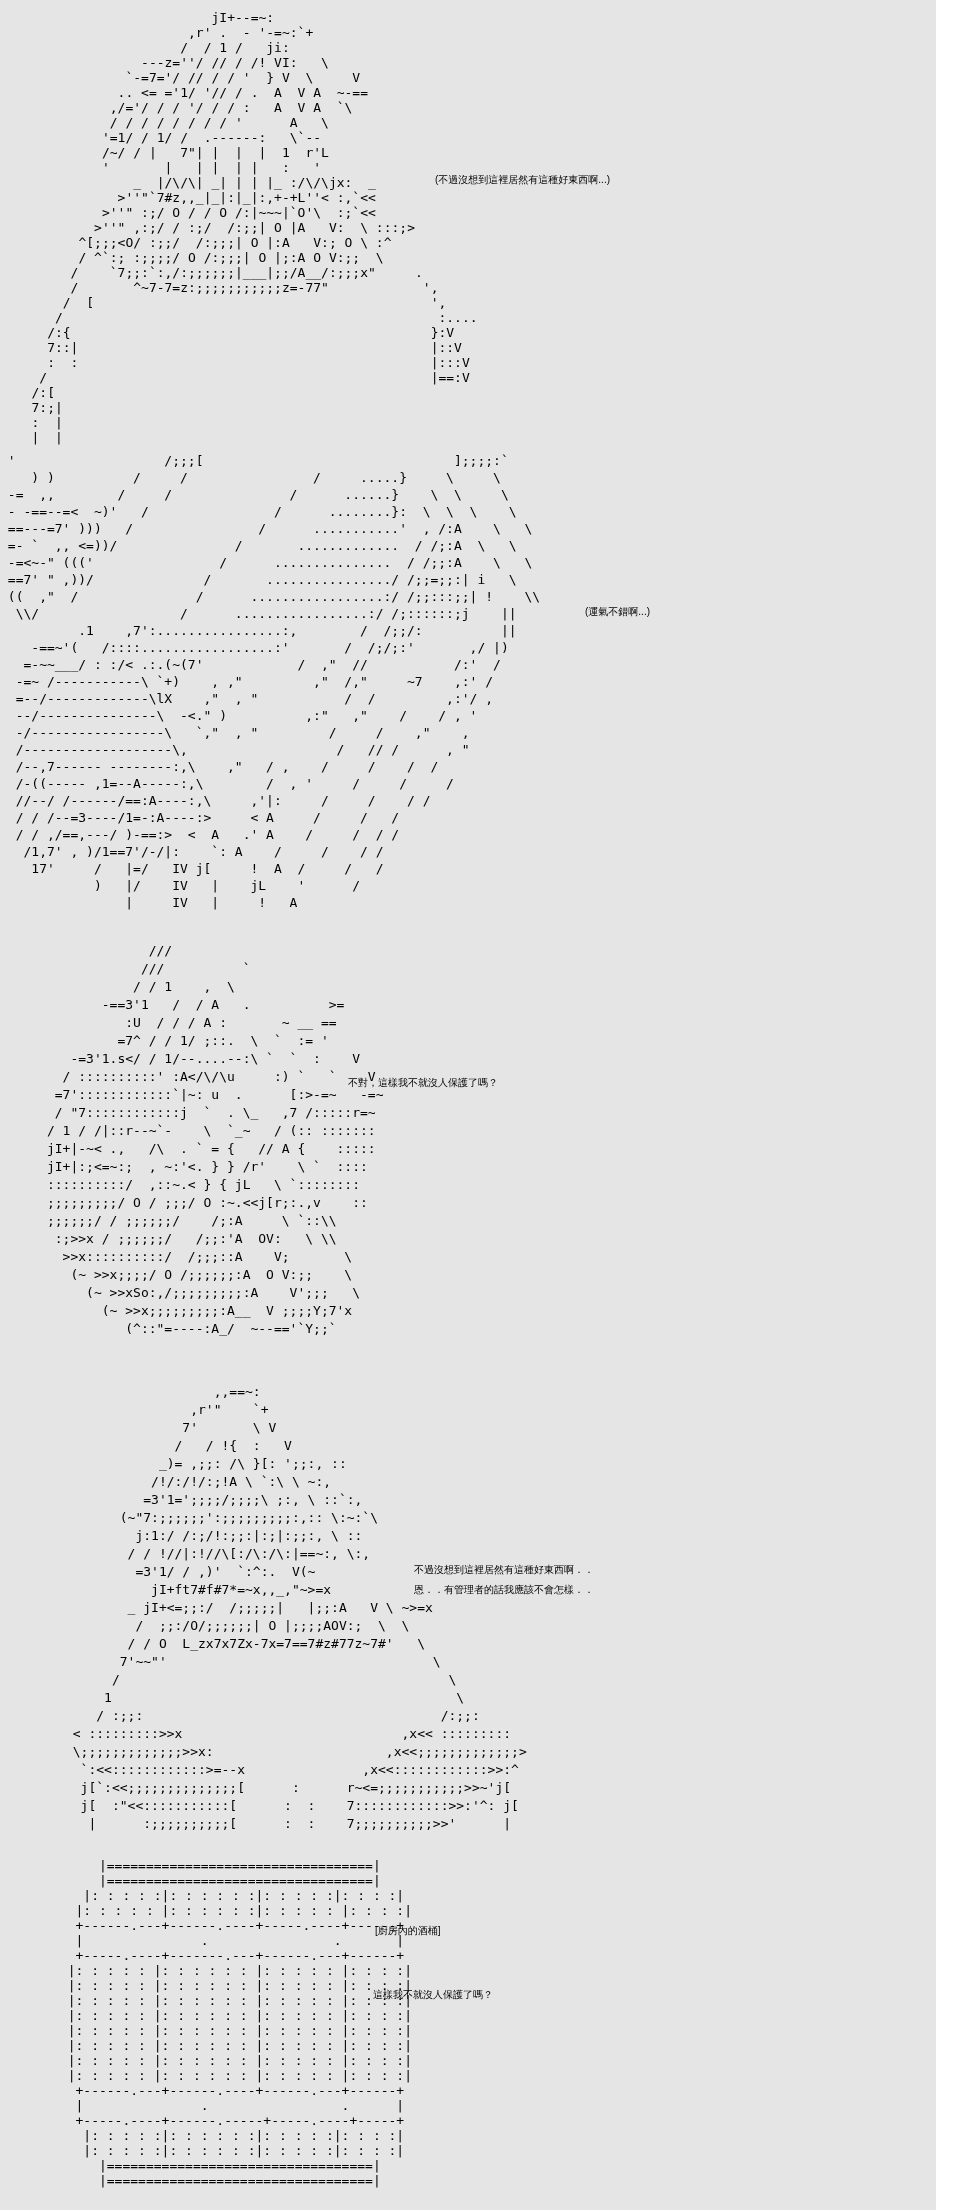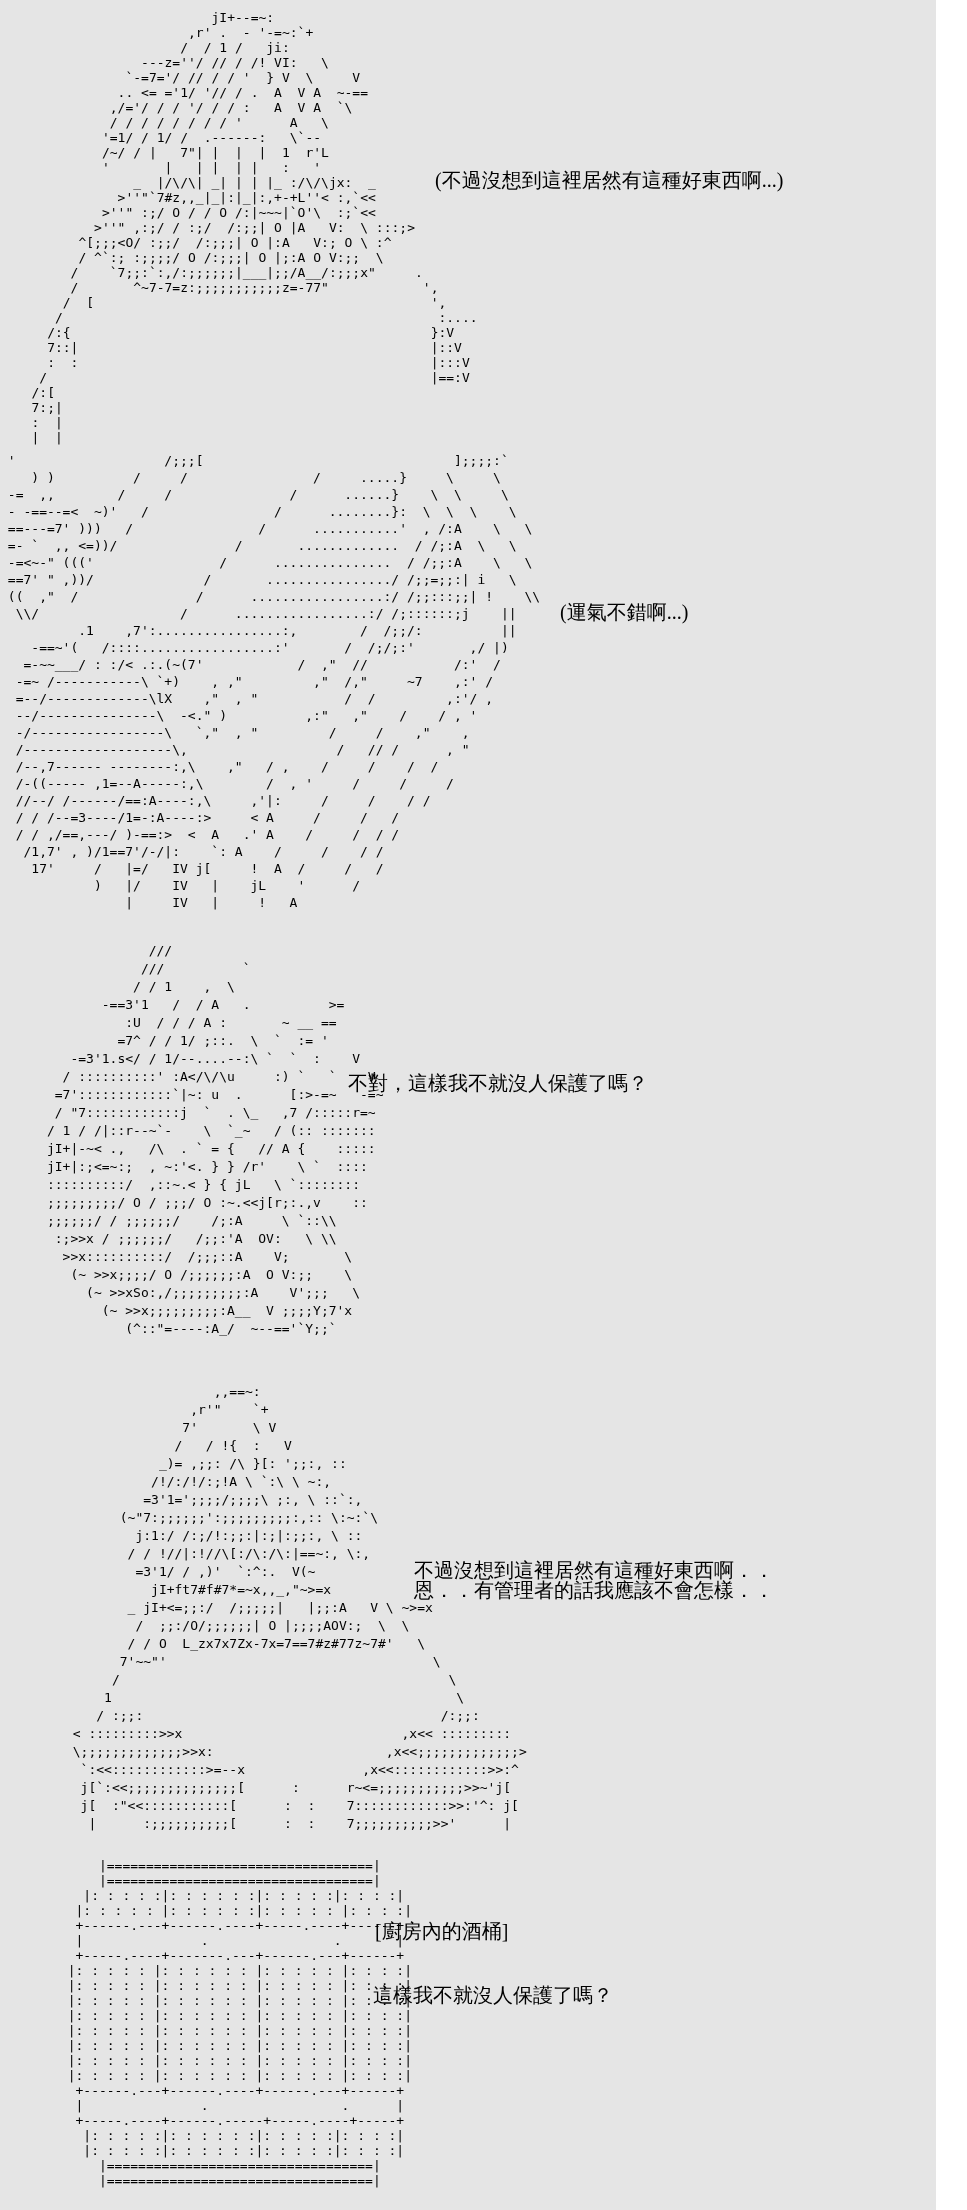--- a/index.html
+++ b/index.html
@@ -20,28 +20,28 @@
     white-space:pre;
     letter-spacing:0;
   }
   .aa0{left:8px;top:10px;line-height:15px;}
   .aa1{left:0px;top:452px;line-height:17px;}
   .aa2{left:0px;top:942px;line-height:18px;}
   .aa3{left:18px;top:1383px;line-height:18px;}
   .aa4{left:52px;top:1858px;line-height:15px;}
   .dlg{
     position:absolute;
-    font-family:Liberation Serif, serif;
-    font-size:20px;
+    font-family:Liberation Sans, sans-serif;
+    font-size:10px;
     line-height:20px;
     color:#000;
     white-space:pre;
   }
   .d0{left:435px;top:170px;}
-  .d1{left:560px;top:602px;}
+  .d1{left:585px;top:602px;}
   .d2{left:348px;top:1073px;}
   .d3{left:414px;top:1580px;}
   .d4{left:414px;top:1560px;}
   .d5{left:375px;top:1921px;}
   .d6{left:373px;top:1985px;}
 </style>
 </head>
 <body>
 
 <div id="canvas">

